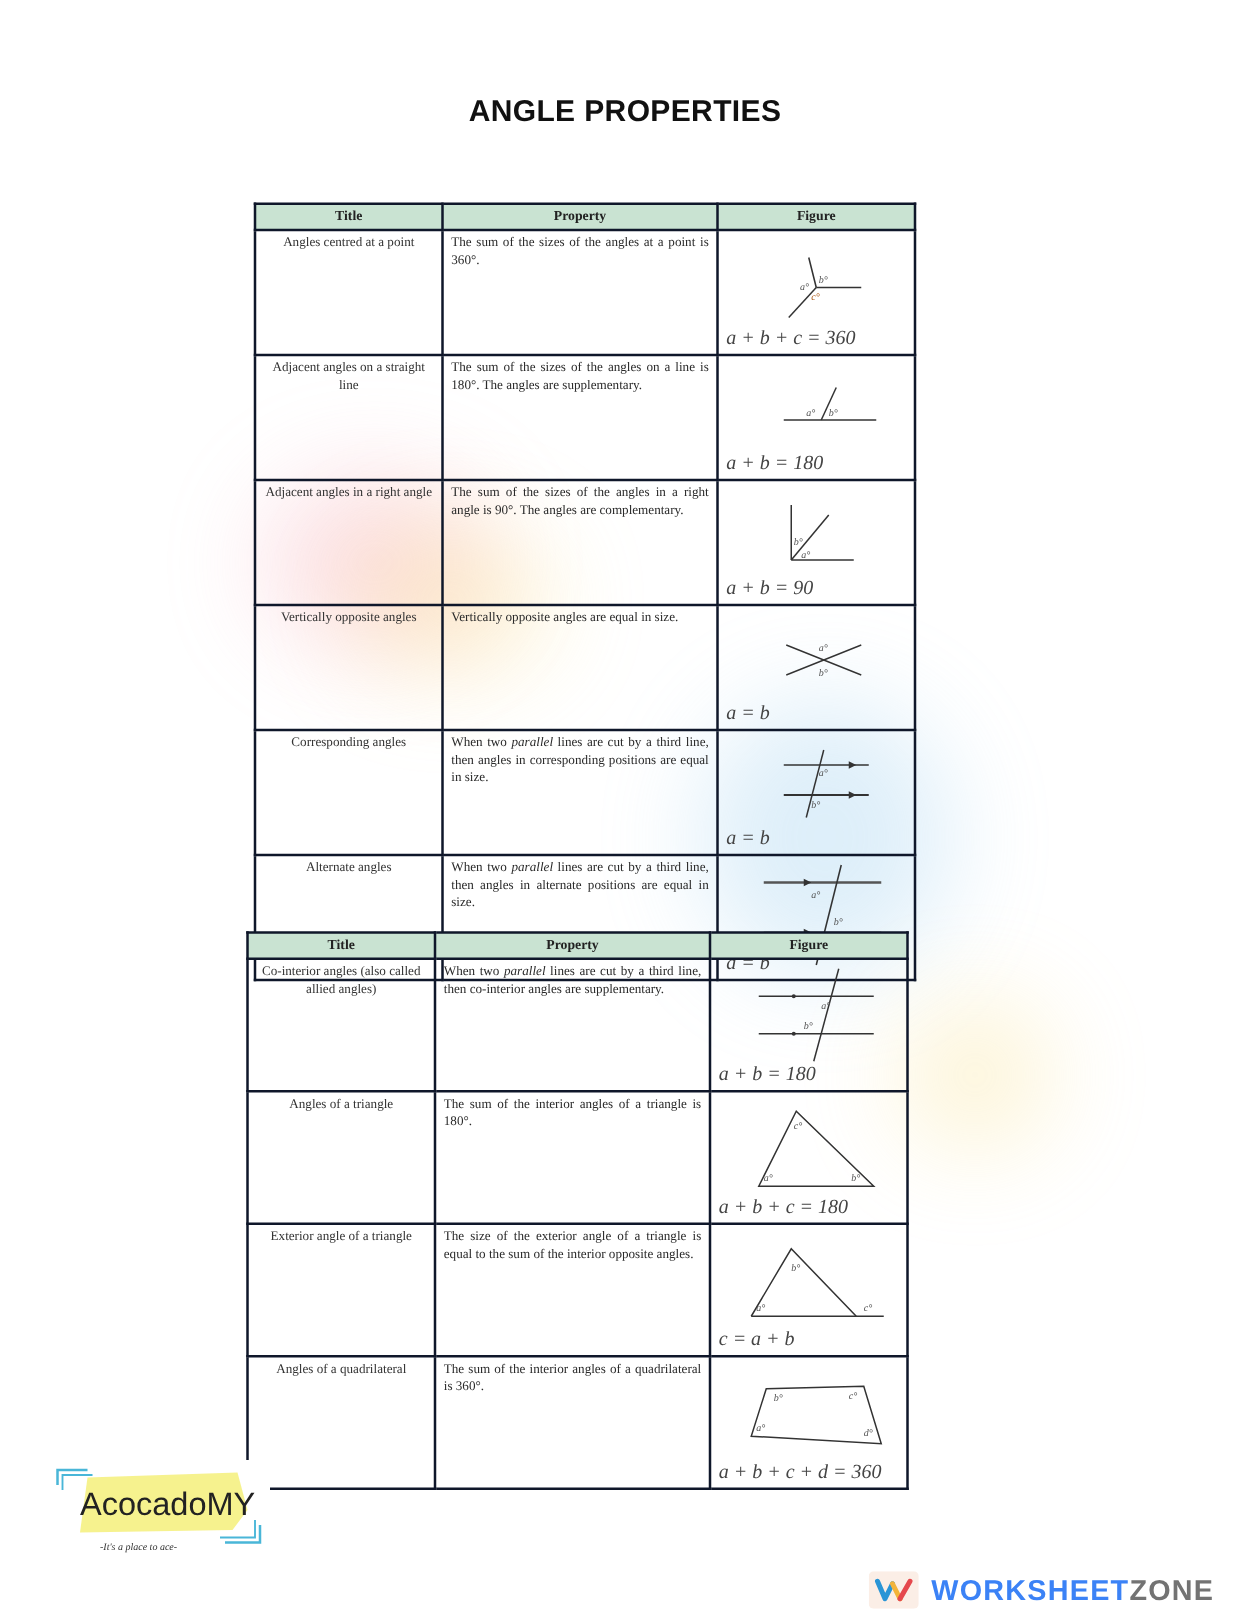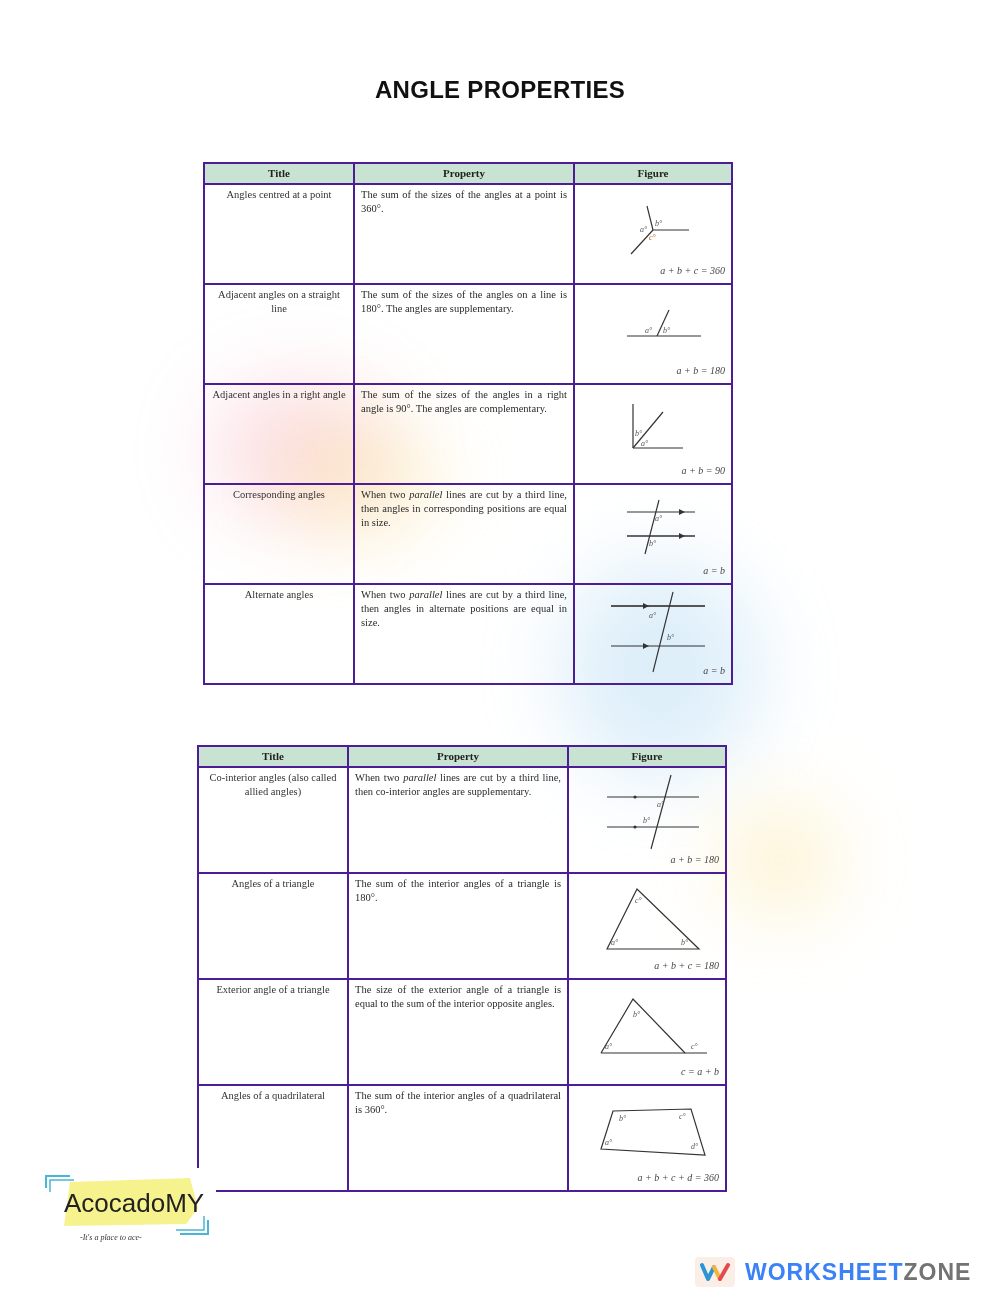--- a/index.html
+++ b/index.html
@@ -15,33 +15,33 @@
   .page-title {
     position: absolute; left: 0; width: 1000px; top: 76px; text-align: center;
     font-family: "Liberation Sans", sans-serif; font-weight: bold; font-size: 24px; color: #111;
     letter-spacing: 0.3px;
   }
   table.props {
     position: absolute; border-collapse: collapse; table-layout: fixed;
     font-size: 10.5px; line-height: 14px;
   }
   table.props th, table.props td {
-    border: 2px solid #4c1d95; vertical-align: top; padding: 3px 6px;
+    border: 2px solid #0f172a; vertical-align: top; padding: 3px 6px;
   }
   table.props th {
     background: #c9e3d2; font-weight: bold; font-size: 11px; text-align: center; padding: 2px 6px; height: 15px;
   }
   td.t-title { text-align: center; color: #333; }
   td.t-prop { text-align: justify; color: #2a2a2a; }
   td.t-fig { text-align: center; position: relative; padding: 0; }
   .fig-wrap { position: relative; width: 100%; height: 100%; }
   .fig-wrap svg { position: absolute; left: 0; top: 0; }
   .formula {
-    position: absolute; left: 0; right: 0; bottom: 2px; text-align: right;
-    font-style: italic; font-size: 10px; color: #444;
+    position: absolute; left: 0; right: 0; bottom: 2px; text-align: left;
+    font-style: italic; font-size: 16px; color: #444;
   }
   .logo-left {
     position: absolute; left: 40px; top: 1168px; width: 176px; height: 80px;
   }
   .logo-right {
     position: absolute; left: 695px; top: 1255px; height: 34px; display: flex; align-items: center; gap: 10px;
   }
   .wz-text {
     font-family: "Liberation Sans", sans-serif; font-weight: bold; font-size: 23px; letter-spacing: 1px;
   }
@@ -117,20 +117,35 @@
             <line x1="52" y1="60" x2="102" y2="60" stroke="#333" stroke-width="1.2"></line>
             <line x1="52" y1="60" x2="82" y2="24" stroke="#333" stroke-width="1.2"></line>
             <text x="54" y="48" font-size="8" font-style="italic" fill="#555">b°</text>
             <text x="60" y="58" font-size="8" font-style="italic" fill="#555">a°</text>
           </svg>
           <div class="formula">a + b = 90</div>
         </div>
       </td>
     </tr>
 
+    <tr style="height:92px;">
+      <td class="t-title">Vertically opposite angles</td>
+      <td class="t-prop">Vertically opposite angles are equal in size.</td>
+      <td class="t-fig">
+        <div class="fig-wrap" style="height:92px;">
+          <svg width="156" height="92">
+            <line x1="48" y1="28" x2="108" y2="52" stroke="#333" stroke-width="1.2"></line>
+            <line x1="48" y1="52" x2="108" y2="28" stroke="#333" stroke-width="1.2"></line>
+            <text x="74" y="33" font-size="8" font-style="italic" fill="#555">a°</text>
+            <text x="74" y="53" font-size="8" font-style="italic" fill="#555">b°</text>
+          </svg>
+          <div class="formula">a = b</div>
+        </div>
+      </td>
+    </tr>
 
     <tr style="height:92px;">
       <td class="t-title">Corresponding angles</td>
       <td class="t-prop"><span>When two </span><em>parallel</em><span> lines are cut by a third line, then angles in corresponding positions are equal in size.</span></td>
       <td class="t-fig">
         <div class="fig-wrap" style="height:92px;">
           <svg width="156" height="92">
             <line x1="46" y1="24" x2="114" y2="24" stroke="#333" stroke-width="1.2"></line>
             <line x1="46" y1="48" x2="114" y2="48" stroke="#333" stroke-width="1.6"></line>
             <polygon points="98,21 104,24 98,27" fill="#333"></polygon>

